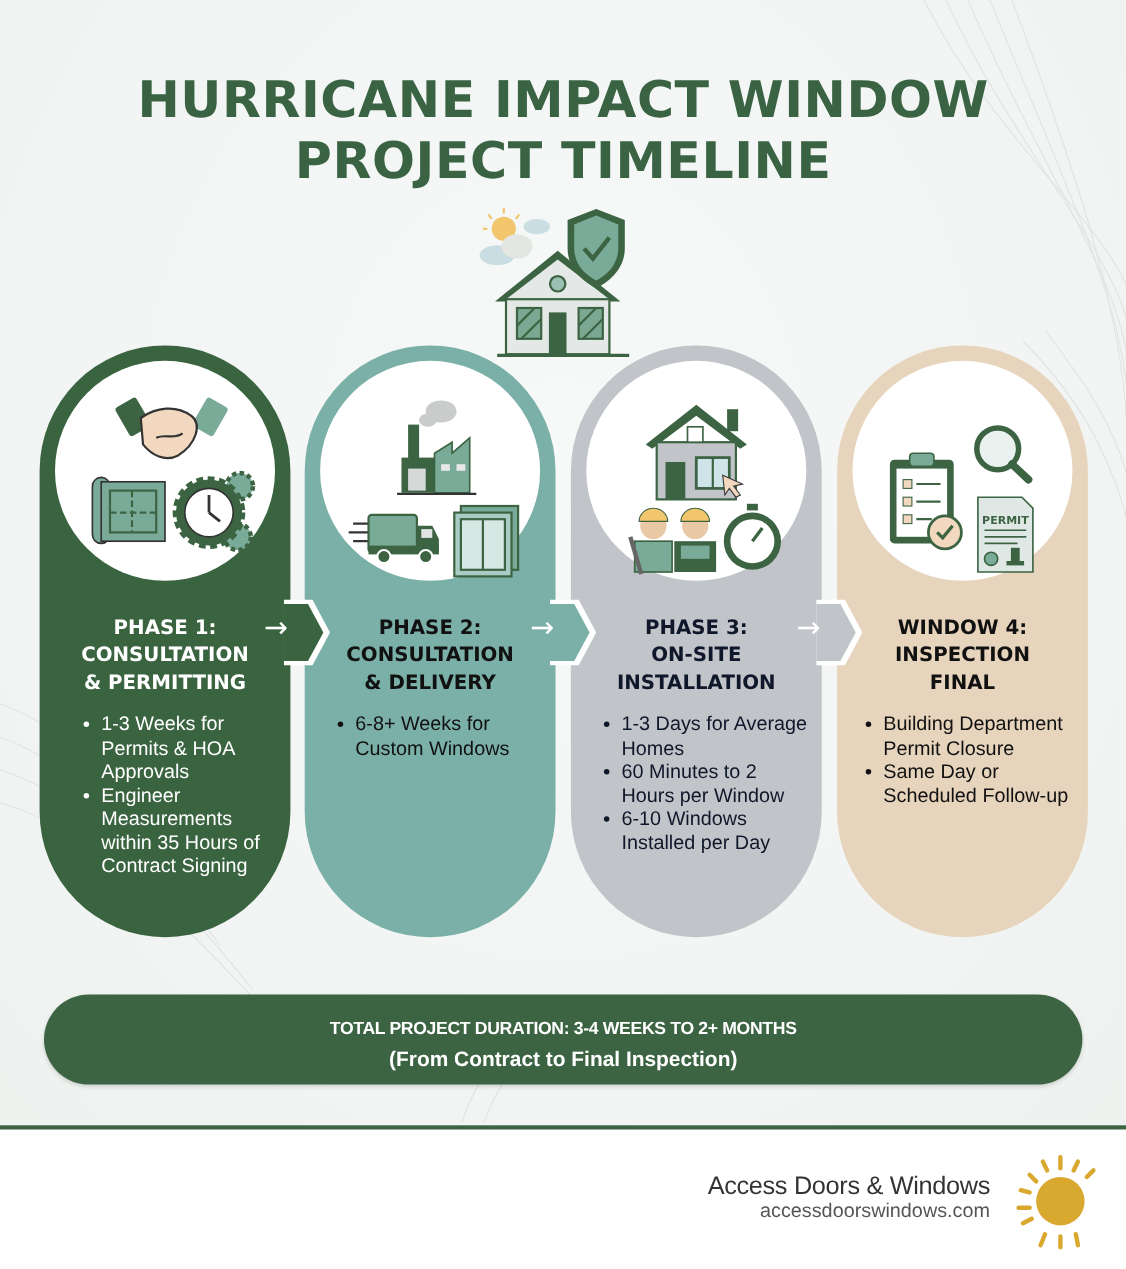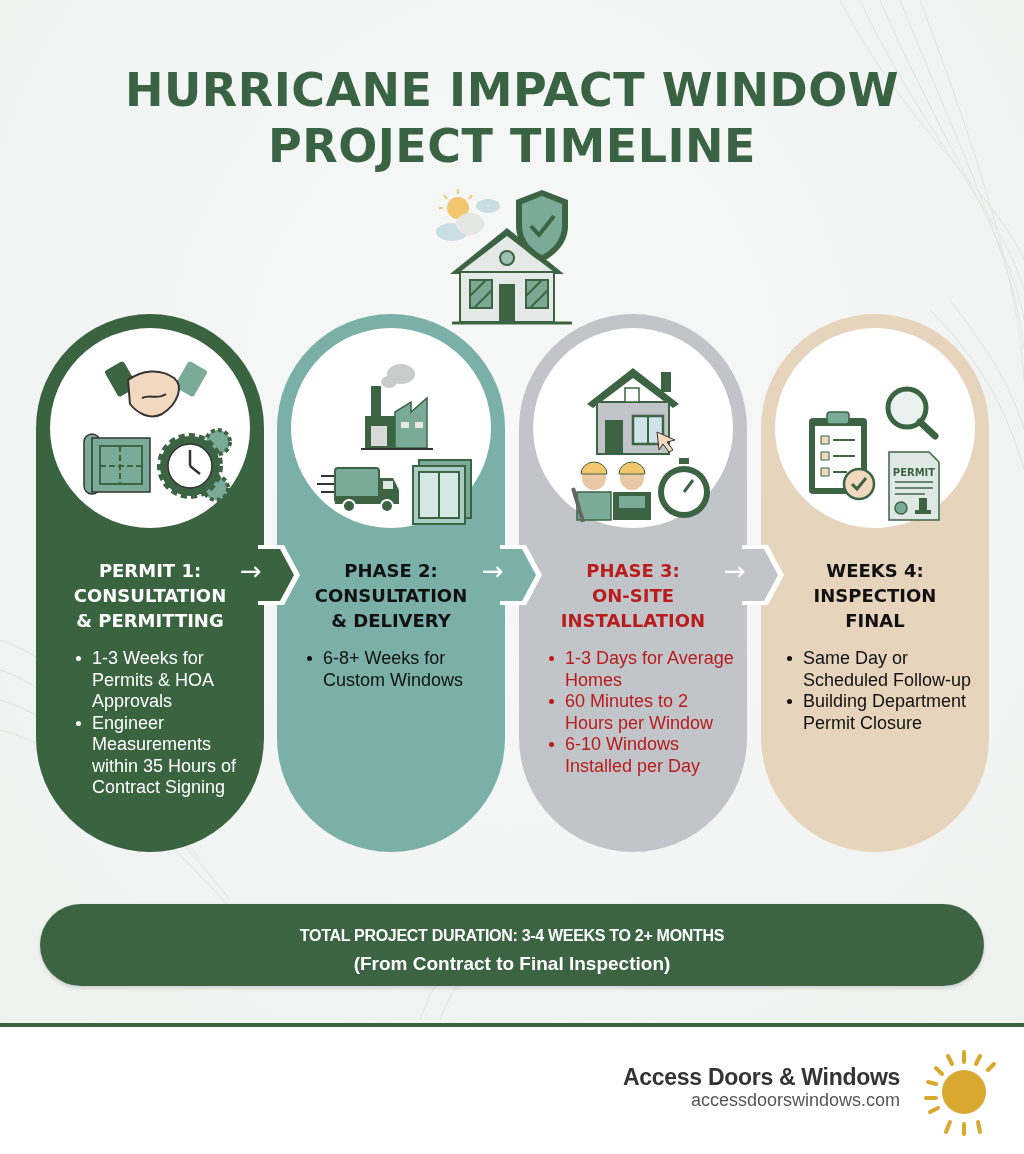--- a/index.html
+++ b/index.html
@@ -39,21 +39,21 @@
     position: absolute; top: 334px; list-style: none;
     font-size: 18px; line-height: 21.5px;
   }
   .card ul li { position: relative; padding-left: 20px; }
   .card ul li::before {
     content: ""; position: absolute; left: 4px; top: 8px; width: 5px; height: 5px; border-radius: 50%;
     background: currentColor;
   }
   .c1 { left: 36px; background: #3a6340; color: #ffffff; }
   .c2 { left: 277px; background: #7ab0a7; color: #111111; }
-  .c3 { left: 519px; background: #c1c4c8; color: #b91c1c; }
+  .c3 { left: 519px; background: #c1c4c8; color: #0f172a; }
   .c4 { left: 761px; background: #e7d4bc; color: #111111; }
   .c1 ul { left: 36px; width: 186px; }
   .c2 ul { left: 26px; width: 196px; }
   .c3 ul { left: 26px; width: 196px; }
   .c4 ul { left: 22px; width: 196px; }
   .c2 ul li + li { margin-top: 9px; }
 
   .notch { position: absolute; top: 545px; width: 60px; height: 60px; }
   .arrow-glyph {
     position: absolute; top: 556px; font-size: 26px; line-height: 30px; color: #ffffff;
@@ -64,21 +64,21 @@
     position: absolute; left: 40px; top: 904px; width: 944px; height: 82px;
     border-radius: 41px; background: #3c6443; color: #ffffff; text-align: center;
     box-shadow: 0 2px 4px rgba(0,0,0,0.15);
   }
   .total .l1 { position: absolute; left: 0; top: 18px; width: 100%; font-weight: bold; font-size: 16px; line-height: 28px; letter-spacing: -0.3px; }
   .total .l2 { position: absolute; left: 0; top: 48px; width: 100%; font-weight: bold; font-size: 19px; line-height: 24px; }
 
   .divider { position: absolute; left: 0; top: 1023px; width: 1024px; height: 4px; background: #3c6443; }
   .footer { position: absolute; left: 0; top: 1027px; width: 1024px; height: 127px; background: #ffffff; }
   .brand-name {
-    position: absolute; right: 124px; top: 1064px; font-weight: bold; font-size: 23px; color: #333333; letter-spacing: -0.3px;
+    position: absolute; right: 124px; top: 1064px; font-weight: normal; font-size: 23px; color: #333333; letter-spacing: -0.3px;
   }
   .brand-url { position: absolute; right: 124px; top: 1090px; font-size: 18px; color: #555555; }
   .sun-logo { position: absolute; left: 922px; top: 1048px; width: 80px; height: 88px; }
 </style>
 </head>
 <body>
 
 <div class="bg">
   <svg width="1024" height="1025" viewBox="0 0 1024 1025">
     <g fill="none" stroke="#dfe5e1" stroke-width="1">
@@ -160,21 +160,21 @@
         <circle cx="168" cy="114" r="12" fill="#7aab98" stroke="#3c6443" stroke-width="4" stroke-dasharray="4 3"></circle>
         <circle cx="166" cy="160" r="12" fill="#7aab98" stroke="#3c6443" stroke-width="4" stroke-dasharray="4 3"></circle>
         <circle cx="140" cy="138" r="30" fill="#3c6443" stroke="#3c6443" stroke-width="6" stroke-dasharray="6 4"></circle>
         <circle cx="140" cy="138" r="22" fill="#ffffff" stroke="#333" stroke-width="1.5"></circle>
         <line x1="140" y1="138" x2="140" y2="122" stroke="#333" stroke-width="2.5"></line>
         <line x1="140" y1="138" x2="150" y2="146" stroke="#333" stroke-width="2.5"></line>
       </g>
     </svg>
   </div>
   <div class="phase-title">
-    <div>PERMIT 1:</div>
+    <div>PHASE 1:</div>
     <div>CONSULTATION</div>
     <div>&amp; PERMITTING</div>
   </div>
   <ul>
     <li>1-3 Weeks for Permits &amp; HOA Approvals</li>
     <li>Engineer Measurements within 35 Hours of Contract Signing</li>
   </ul>
 </div>
 
 <div class="card c2">
@@ -293,27 +293,27 @@
             <line x1="120" y1="160" x2="158" y2="160"></line>
             <line x1="120" y1="166" x2="150" y2="166"></line>
           </g>
         <circle cx="126" cy="180" r="6" fill="#7aab98" stroke="#3c6443" stroke-width="1.5"></circle>
         <rect x="144" y="170" width="8" height="12" fill="#3c6443"></rect>
         <rect x="140" y="182" width="16" height="4" fill="#3c6443"></rect>
       </g>
     </svg>
   </div>
   <div class="phase-title">
-    <div>WEEKS 4:</div>
+    <div>WINDOW 4:</div>
     <div>INSPECTION</div>
     <div>FINAL</div>
   </div>
   <ul>
+    <li>Building Department Permit Closure</li>
     <li>Same Day or Scheduled Follow-up</li>
-    <li>Building Department Permit Closure</li>
   </ul>
 </div>
 
 <svg class="notch" style="left:258px;" viewBox="0 0 60 60">
   <polygon points="0,0 26,0 42,30 26,60 0,60" fill="#ffffff"></polygon>
   <polygon points="0,4 22,4 36,30 22,56 0,56" fill="#3a6340"></polygon>
 </svg>
 <svg class="notch" style="left:500px;" viewBox="0 0 60 60">
   <polygon points="0,0 26,0 42,30 26,60 0,60" fill="#ffffff"></polygon>
   <polygon points="0,4 22,4 36,30 22,56 0,56" fill="#7ab0a7"></polygon>

